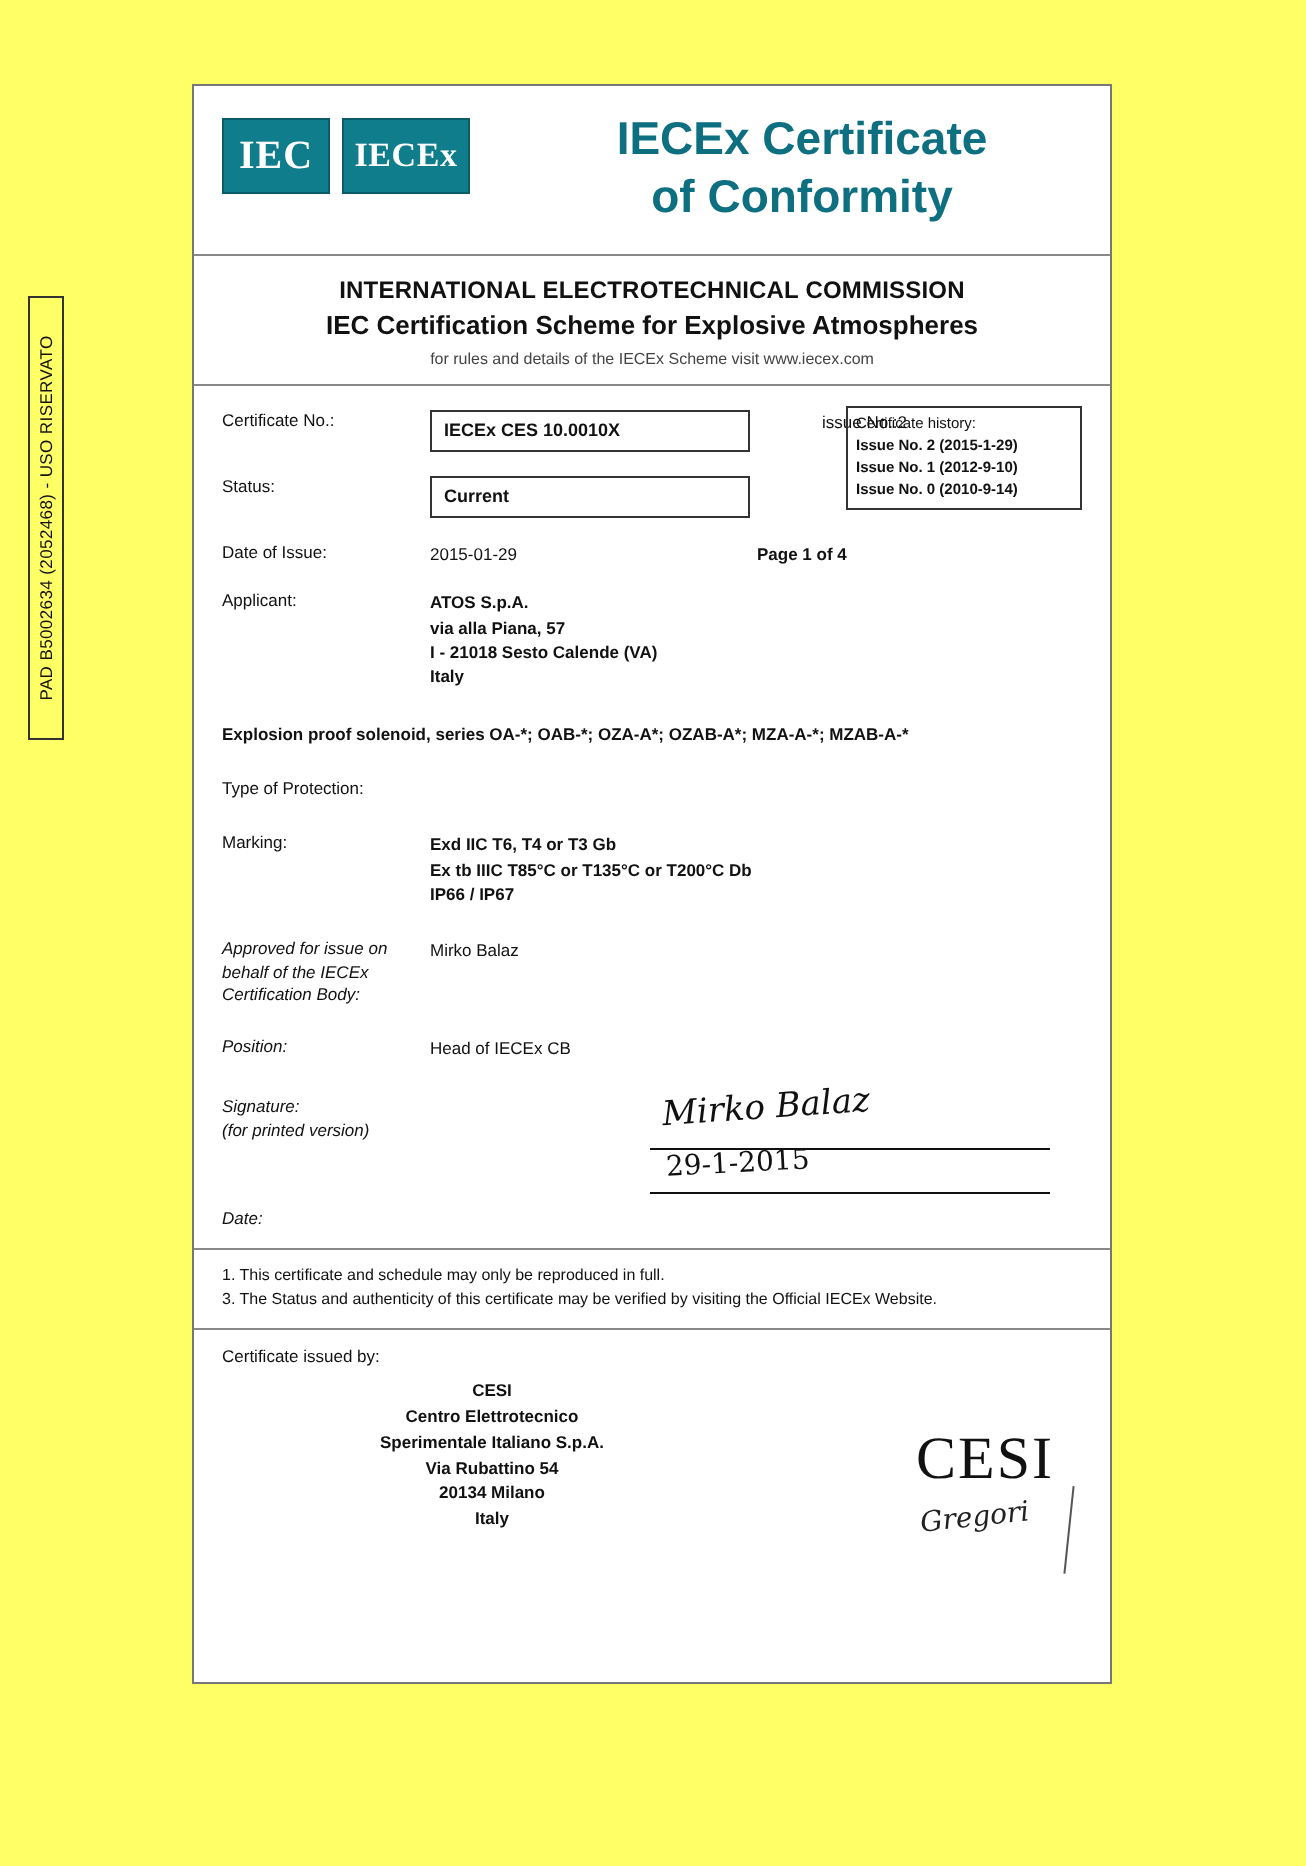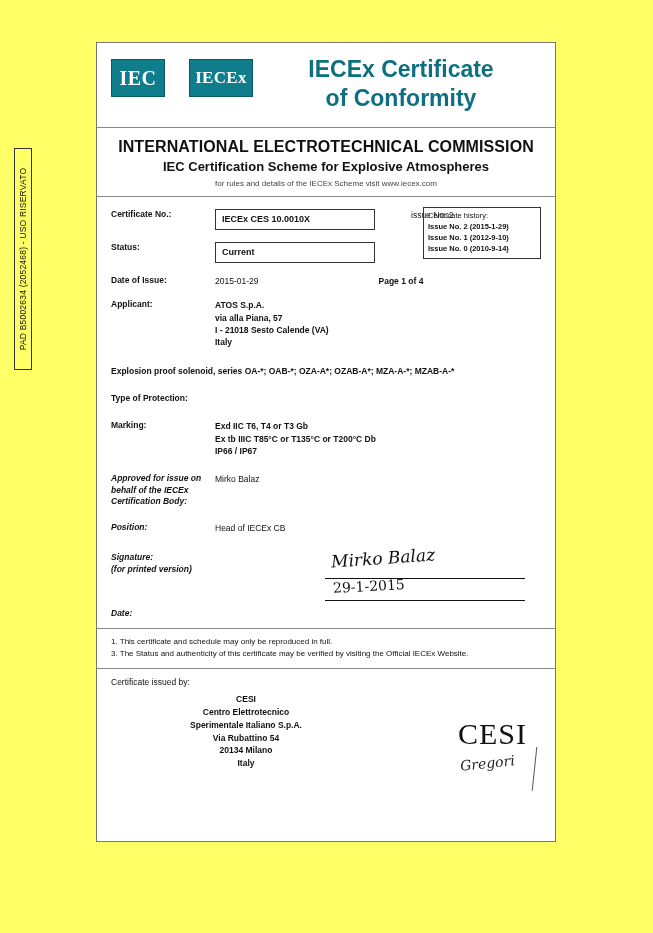--- a/index.html
+++ b/index.html
@@ -52,21 +52,21 @@
   .hdr {
     position: relative;
     height: 84px;
     border-bottom: 1px solid #888;
   }
   .logos {
     position: absolute;
     left: 14px;
     top: 16px;
     display: flex;
-    gap: 24px;
+    gap: 6px;
   }
   .logo-iec {
     width: 52px;
     height: 36px;
     background: #0f7d8c;
     border: 1px solid #0a5c68;
     color: #fff;
     font-family: "Liberation Serif", serif;
     font-weight: bold;
     font-size: 20px;
@@ -100,21 +100,21 @@
     font-weight: bold;
     line-height: 1.25;
   }
   
   .scheme {
     text-align: center;
     padding: 10px 10px 8px 10px;
     border-bottom: 1px solid #888;
   }
   .scheme .l1 {
-    font-size: 16px;
+    font-size: 12px;
     font-weight: bold;
     color: #111;
     letter-spacing: 0.1px;
   }
   .scheme .l2 {
     font-size: 13px;
     font-weight: bold;
     color: #111;
     margin-top: 3px;
   }
@@ -133,21 +133,20 @@
   .row {
     display: flex;
     margin-bottom: 12px;
   }
   .lbl {
     width: 104px;
     flex: 0 0 104px;
     font-size: 8.5px;
     color: #111;
     line-height: 1.35;
-    font-weight: bold;
   }
   .lbl.ital { font-style: italic; }
   .val {
     flex: 1;
     font-size: 8.5px;
     line-height: 1.45;
   }
   .val.bold { font-weight: bold; }
   .boxval {
     border: 1px solid #333;

